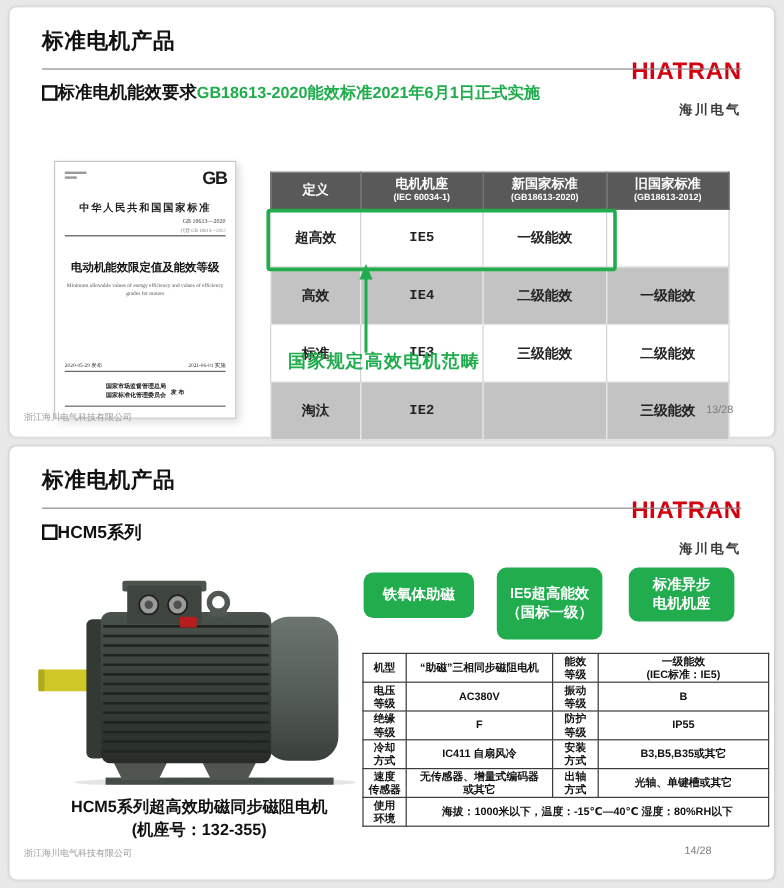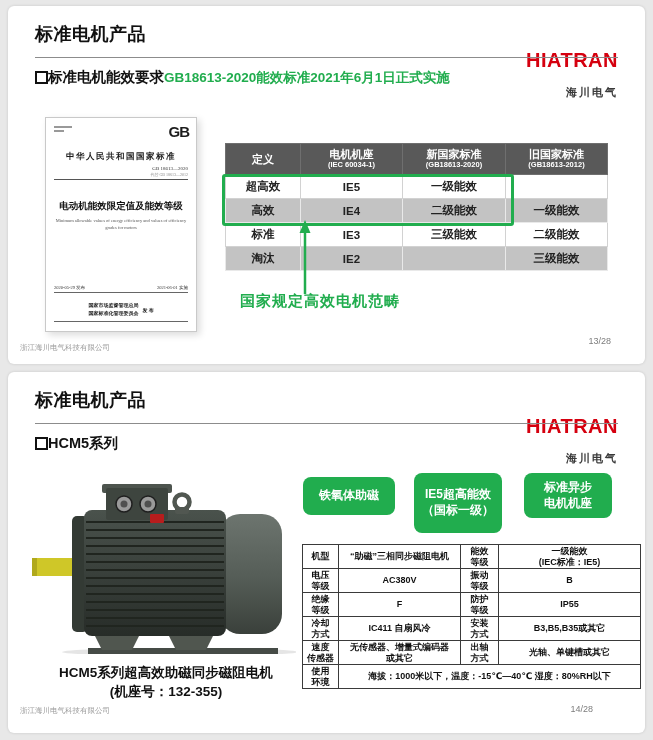--- a/index.html
+++ b/index.html
@@ -18,21 +18,21 @@
   .logo-en { font-size:20px; font-weight:700; color:var(--brand_red,#d5000f); letter-spacing:.5px;margin-top:24px; }
   .logo-cn { font-size:11px; font-weight:700; color:#3a3a3a; letter-spacing:2px; margin-top:17px; }
   .head-rule { position:absolute; left:27px; right:27px; top:51px; height:1px; background:#8c8c8c; }
 
   .section-row { position:absolute; left:27px; top:62px; display:flex; align-items:center; }
   .bullet { width:9px; height:9px; border:2.5px solid #111; flex:none; }
   .section-heading { font-size:14.5px; font-weight:800; color:#111; }
   .section-note { font-size:13.5px; font-weight:700; color:var(--green,#21ad4e); }
 
   
-  .doc { position:absolute; left:37px; top:111px; width:150px; height:213px; background:#fff;
+  .doc { position:absolute; left:37px; top:128px; width:150px; height:213px; background:#fff;
          border:1px solid #c9c9c9; box-shadow:3px 3px 7px rgba(0,0,0,.14);
          font-family:"Liberation Serif","DejaVu Serif",serif; }
   .doc .codebar { position:absolute; left:8px; height:2px; background:#999; }
   .doc .gb { position:absolute; top:5px; right:7px; font-size:15px; font-weight:900; letter-spacing:-1px;
              color:#1c1c1c; font-family:"Liberation Sans",sans-serif; }
   .doc .h { position:absolute; top:33px; left:0; width:100%; text-align:center; font-size:8.5px;
             font-weight:700; letter-spacing:1.5px; color:#1c1c1c; white-space:nowrap; }
   .doc .stdno { position:absolute; top:47px; right:8px; text-align:right; font-size:5px; color:#333; line-height:1.4; }
   .doc .stdno .rep { font-size:4px; color:#888; }
   .doc .rule1 { position:absolute; top:61px; left:8px; right:8px; height:1px; background:#555; }
@@ -46,21 +46,21 @@
                   align-items:center; gap:4px; font-size:5px; font-weight:700; color:#222; }
   .doc .issuers .nm { white-space:pre-line; text-align:center; line-height:1.5; }
   .doc .rule3 { position:absolute; bottom:9px; left:8px; right:8px; height:1px; background:#666; }
 
   
   .etable { position:absolute; left:217px; top:137px; width:382px; border-collapse:collapse; table-layout:fixed; }
   .etable th { background:var(--header_gray,#595959); color:#fff; font-size:11px; font-weight:700;
                height:30px; border:1px solid #6f6f6f; padding:0 2px; line-height:1.15; }
   .etable th .sub { font-size:7.5px; font-weight:600; }
   .etable td { height:23px; text-align:center; font-size:11.5px; font-weight:600; color:#222;
-               border:1px solid #d2d2d2; background:#fff; padding:0; }
+               border:1px solid #d2d2d2; background:#fff; padding:12px;font-family:Liberation Mono, monospace; }
   .etable tr.alt td { background:var(--row_alt,#c3c3c3); border-color:#e9e9e9; }
 
   .hl-box { position:absolute; left:214px; top:168px; width:286px; height:46px;
             border:3px solid var(--green,#21ad4e); border-radius:3px; }
   .arrow-svg { position:absolute; left:290px; top:214px; }
   .annotation { position:absolute; left:232px; top:286px; font-size:15px; font-weight:800;
                 color:var(--green,#21ad4e); letter-spacing:1px; }
 
   .company { position:absolute; left:12px; font-size:7.5px; color:#9a9a9a; }
   #slide1 .company { top:337px; }

